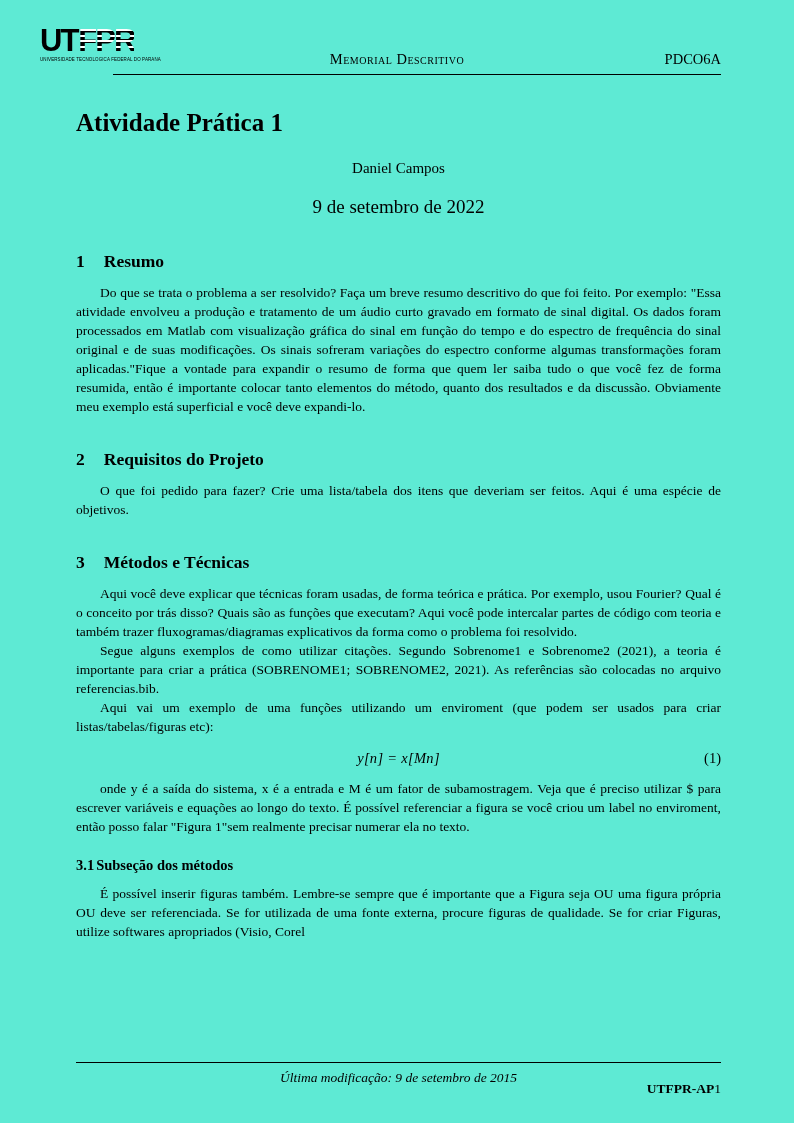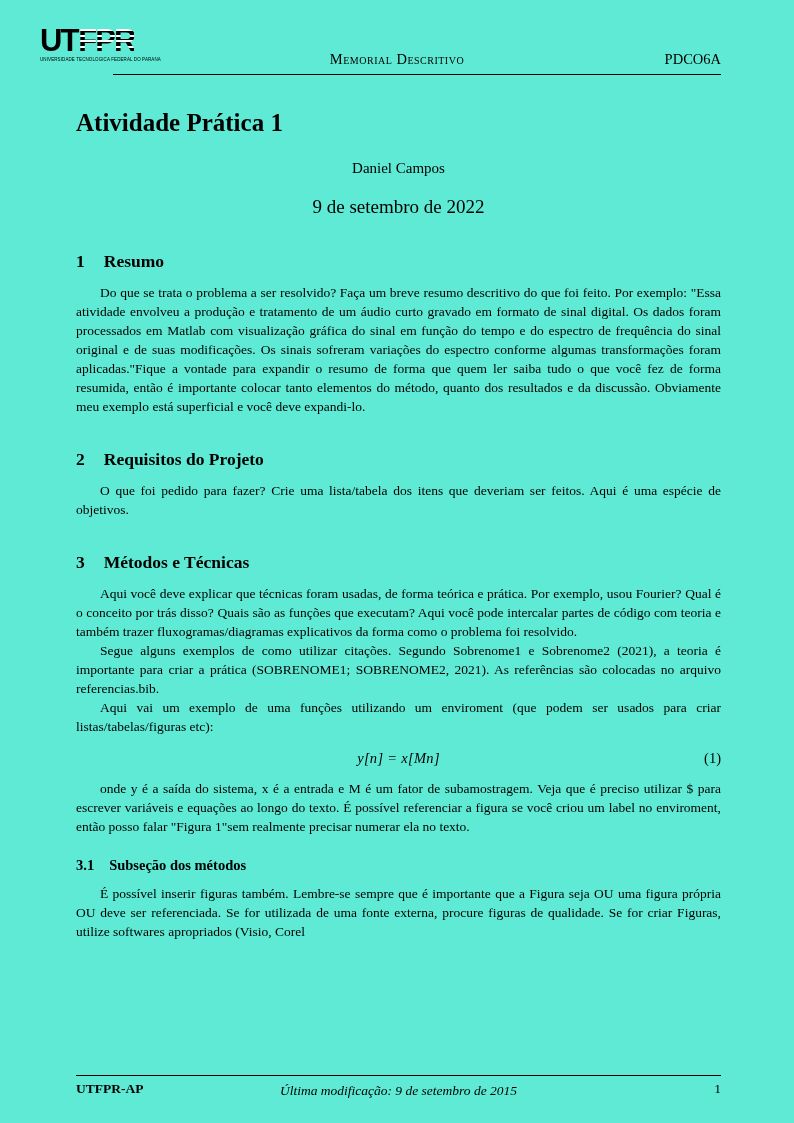--- a/index.html
+++ b/index.html
@@ -41,35 +41,34 @@
   .header-right { position: absolute; right: 73px; top: 51px; font-size: 14.5px; }
   .header-rule { position: absolute; left: 113px; right: 73px; top: 74px; border-top: 1.4px solid #000; }
 
   
   .content { position: absolute; top: 86px; left: 76px; right: 73px; }
   .doc-title { margin: 22px 0 0; text-align: left; font-size: 25px; font-weight: bold; line-height: 30px; }
   .doc-author { margin-top: 22px; text-align: center; font-size: 15px; }
   .doc-date { margin-top: 19px; text-align: center; font-size: 19px; }
 
   .sec { display: flex; gap: 19px; font-weight: bold; font-size: 17.5px; line-height: 22px; margin: 32px 0 11px; }
-  .subsec { display: flex; gap: 15px; font-weight: bold; font-size: 14.5px; line-height: 19px; margin: 20px 0 9px; }
+  .subsec { display: flex; gap: 2px; font-weight: bold; font-size: 14.5px; line-height: 19px; margin: 20px 0 9px; }
 
   .para { font-size: 13.5px; line-height: 19px; text-align: justify; text-indent: 24px; margin: 0; }
 
   .equation { position: relative; margin: 12px 0 10px; font-size: 14.5px; line-height: 21px; text-align: center; }
   .eq-body { font-style: italic; letter-spacing: 0.3px; }
   .eq-num { position: absolute; right: 0; top: 0; font-style: normal; }
 
   
   .footer {
     position: absolute; left: 76px; right: 73px; bottom: 26px;
-    border-top: 1px solid #000; padding-top: 5px;
-    display: flex; justify-content: space-between; align-items: baseline;
+    border-top: 1px solid #000; padding-top: 18px;
+    display: flex; justify-content: flex-end; align-items: baseline;
     font-size: 13.5px;
-    gap: 22px;
   }
   .footer-left { font-weight: bold; }
   .footer-center { position: absolute; left: 0; right: 0; top: 7px; text-align: center; font-style: italic; }
   .footer-right { }
 </style>
 </head>
 <body>
 
 <div class="page">
 

